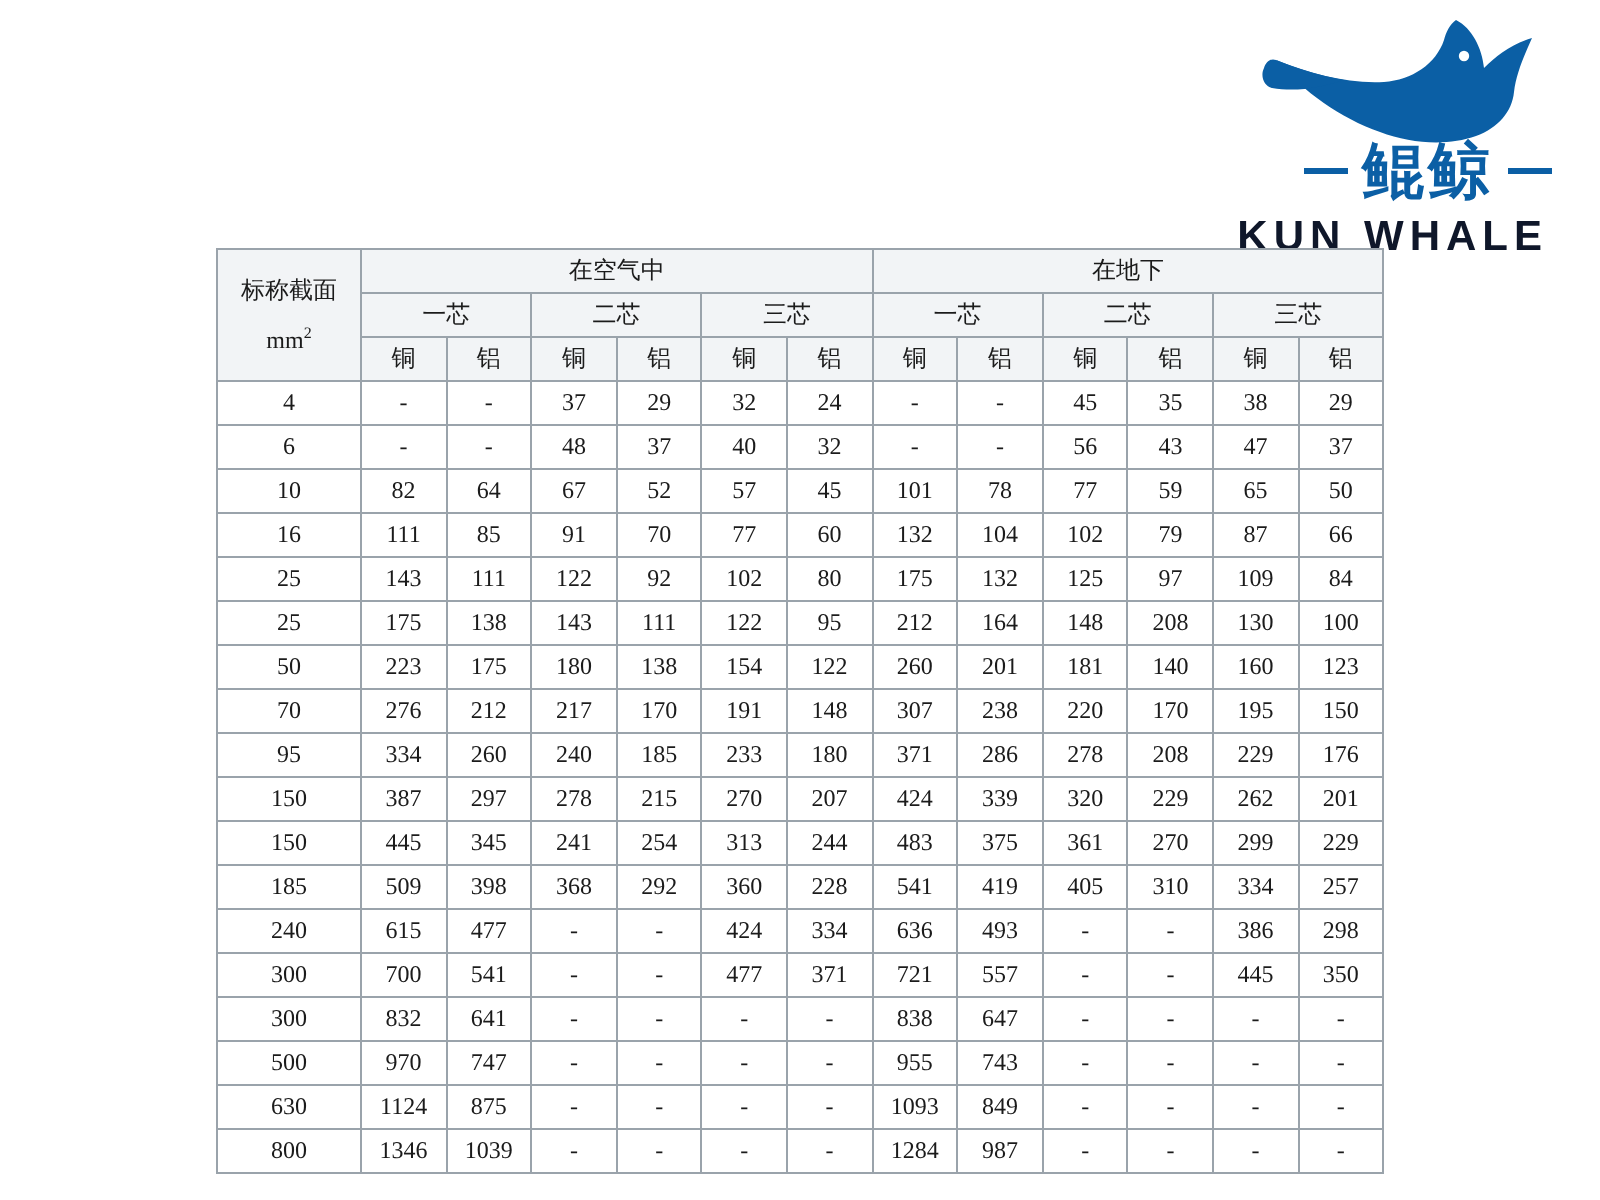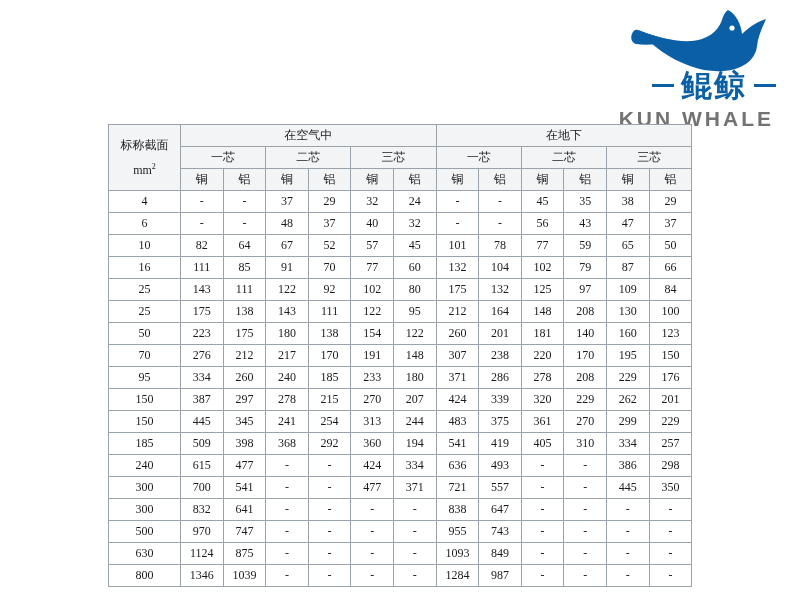--- a/index.html
+++ b/index.html
@@ -57,21 +57,21 @@
     height: 3px;
     background: #0b5fa5;
   }
   .logo-en {
     position: absolute;
     top: 100px;
     right: 8px;
     font-family: "Liberation Sans", sans-serif;
     font-size: 21px;
     font-weight: bold;
-    color: #737373;
+    color: #0f172a;
     letter-spacing: 3px;
     line-height: 1;
   }
 
   
   .table-wrap {
     position: absolute;
     left: 108px;
     top: 124px;
     width: 584px;
@@ -358,21 +358,21 @@
             <td>299</td>
             <td>229</td>
           </tr>
           <tr class="rowline">
             <td class="first-col">185</td>
             <td>509</td>
             <td>398</td>
             <td>368</td>
             <td>292</td>
             <td>360</td>
-            <td>194</td>
+            <td>228</td>
             <td>541</td>
             <td>419</td>
             <td>405</td>
             <td>310</td>
             <td>334</td>
             <td>257</td>
           </tr>
           <tr class="rowline">
             <td class="first-col">240</td>
             <td>615</td>

